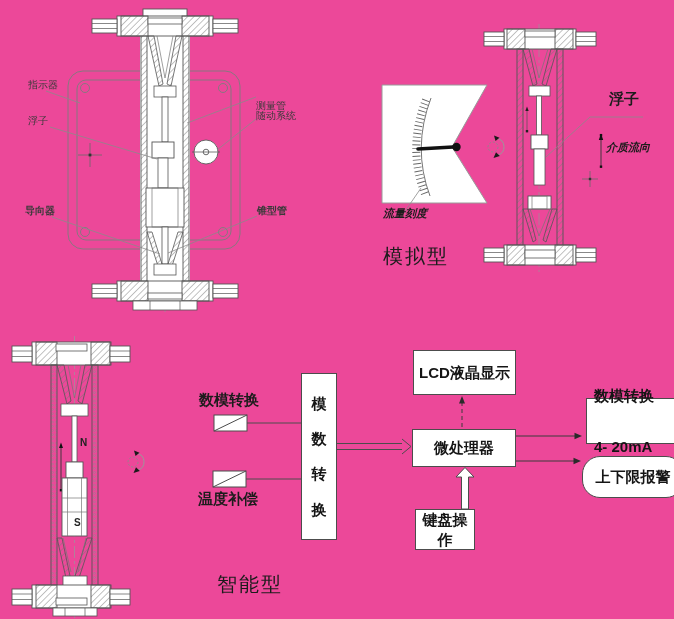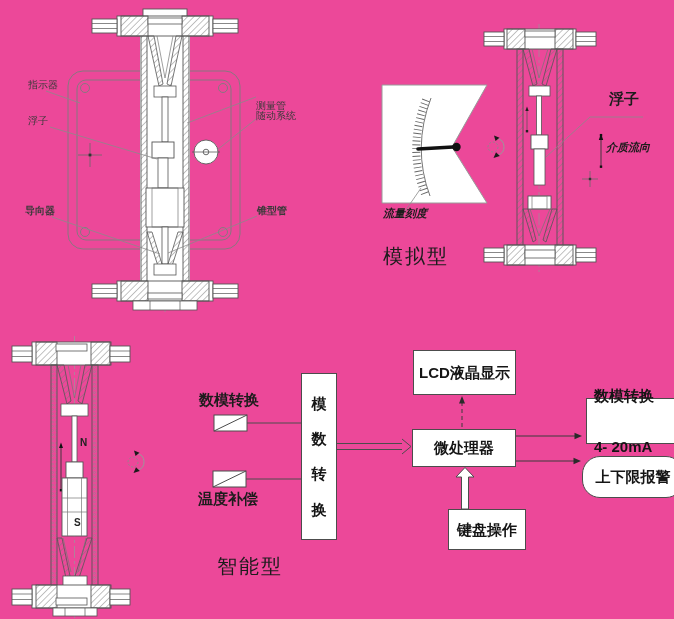--- a/index.html
+++ b/index.html
@@ -284,38 +284,38 @@
 
   <div class="lbl mid" style="left:344px; top:208px;margin-left:39px;">流量刻度</div>
   <div class="lbl type" style="left:383px; top:246px;">模拟型</div>
   <div class="lbl big" style="left:609px; top:91px;">浮子</div>
   <div class="lbl mid" style="left:606px; top:142px;">介质流向</div>
 
   <div class="lbl tiny" style="left:80px; top:438px;">N</div>
   <div class="lbl tiny" style="left:74px; top:518px;">S</div>
   <div class="lbl big" style="left:199px; top:392px;">数模转换</div>
   <div class="lbl big" style="left:198px; top:491px;text-align:right;">温度补偿</div>
-  <div class="lbl type" style="left:217px; top:556px;">智能型</div>
+  <div class="lbl type" style="left:217px; top:574px;">智能型</div>
 
   <div class="bbox vert" style="left:301px; top:373px; width:36px; height:167px;">
     <span>模</span>
     <span>数</span>
     <span>转</span>
     <span>换</span>
   </div>
 
   <div class="bbox" style="left:412px; top:429px; width:104px; height:38px;">
     <span>微处理器</span>
   </div>
 
   <div class="bbox" style="left:413px; top:350px; width:103px; height:45px;">
     <span>LCD液晶显示</span>
   </div>
 
-  <div class="bbox" style="left:448px; top:509px; width:78px; height:41px;text-align:center;">
+  <div class="bbox" style="left:415px; top:509px; width:60px; height:41px;text-align:center;">
     <span>键盘操作</span>
   </div>
 
   <div class="bbox twolines" style="left:586px; top:398px; width:96px; height:46px;gap:32px;">
     <span>数模转换</span>
     <span>4- 20mA</span>
   </div>
 
   <div class="bbox" style="left:582px; top:456px; width:102px; height:42px;border-radius:18px;">
     <span>上下限报警</span>

